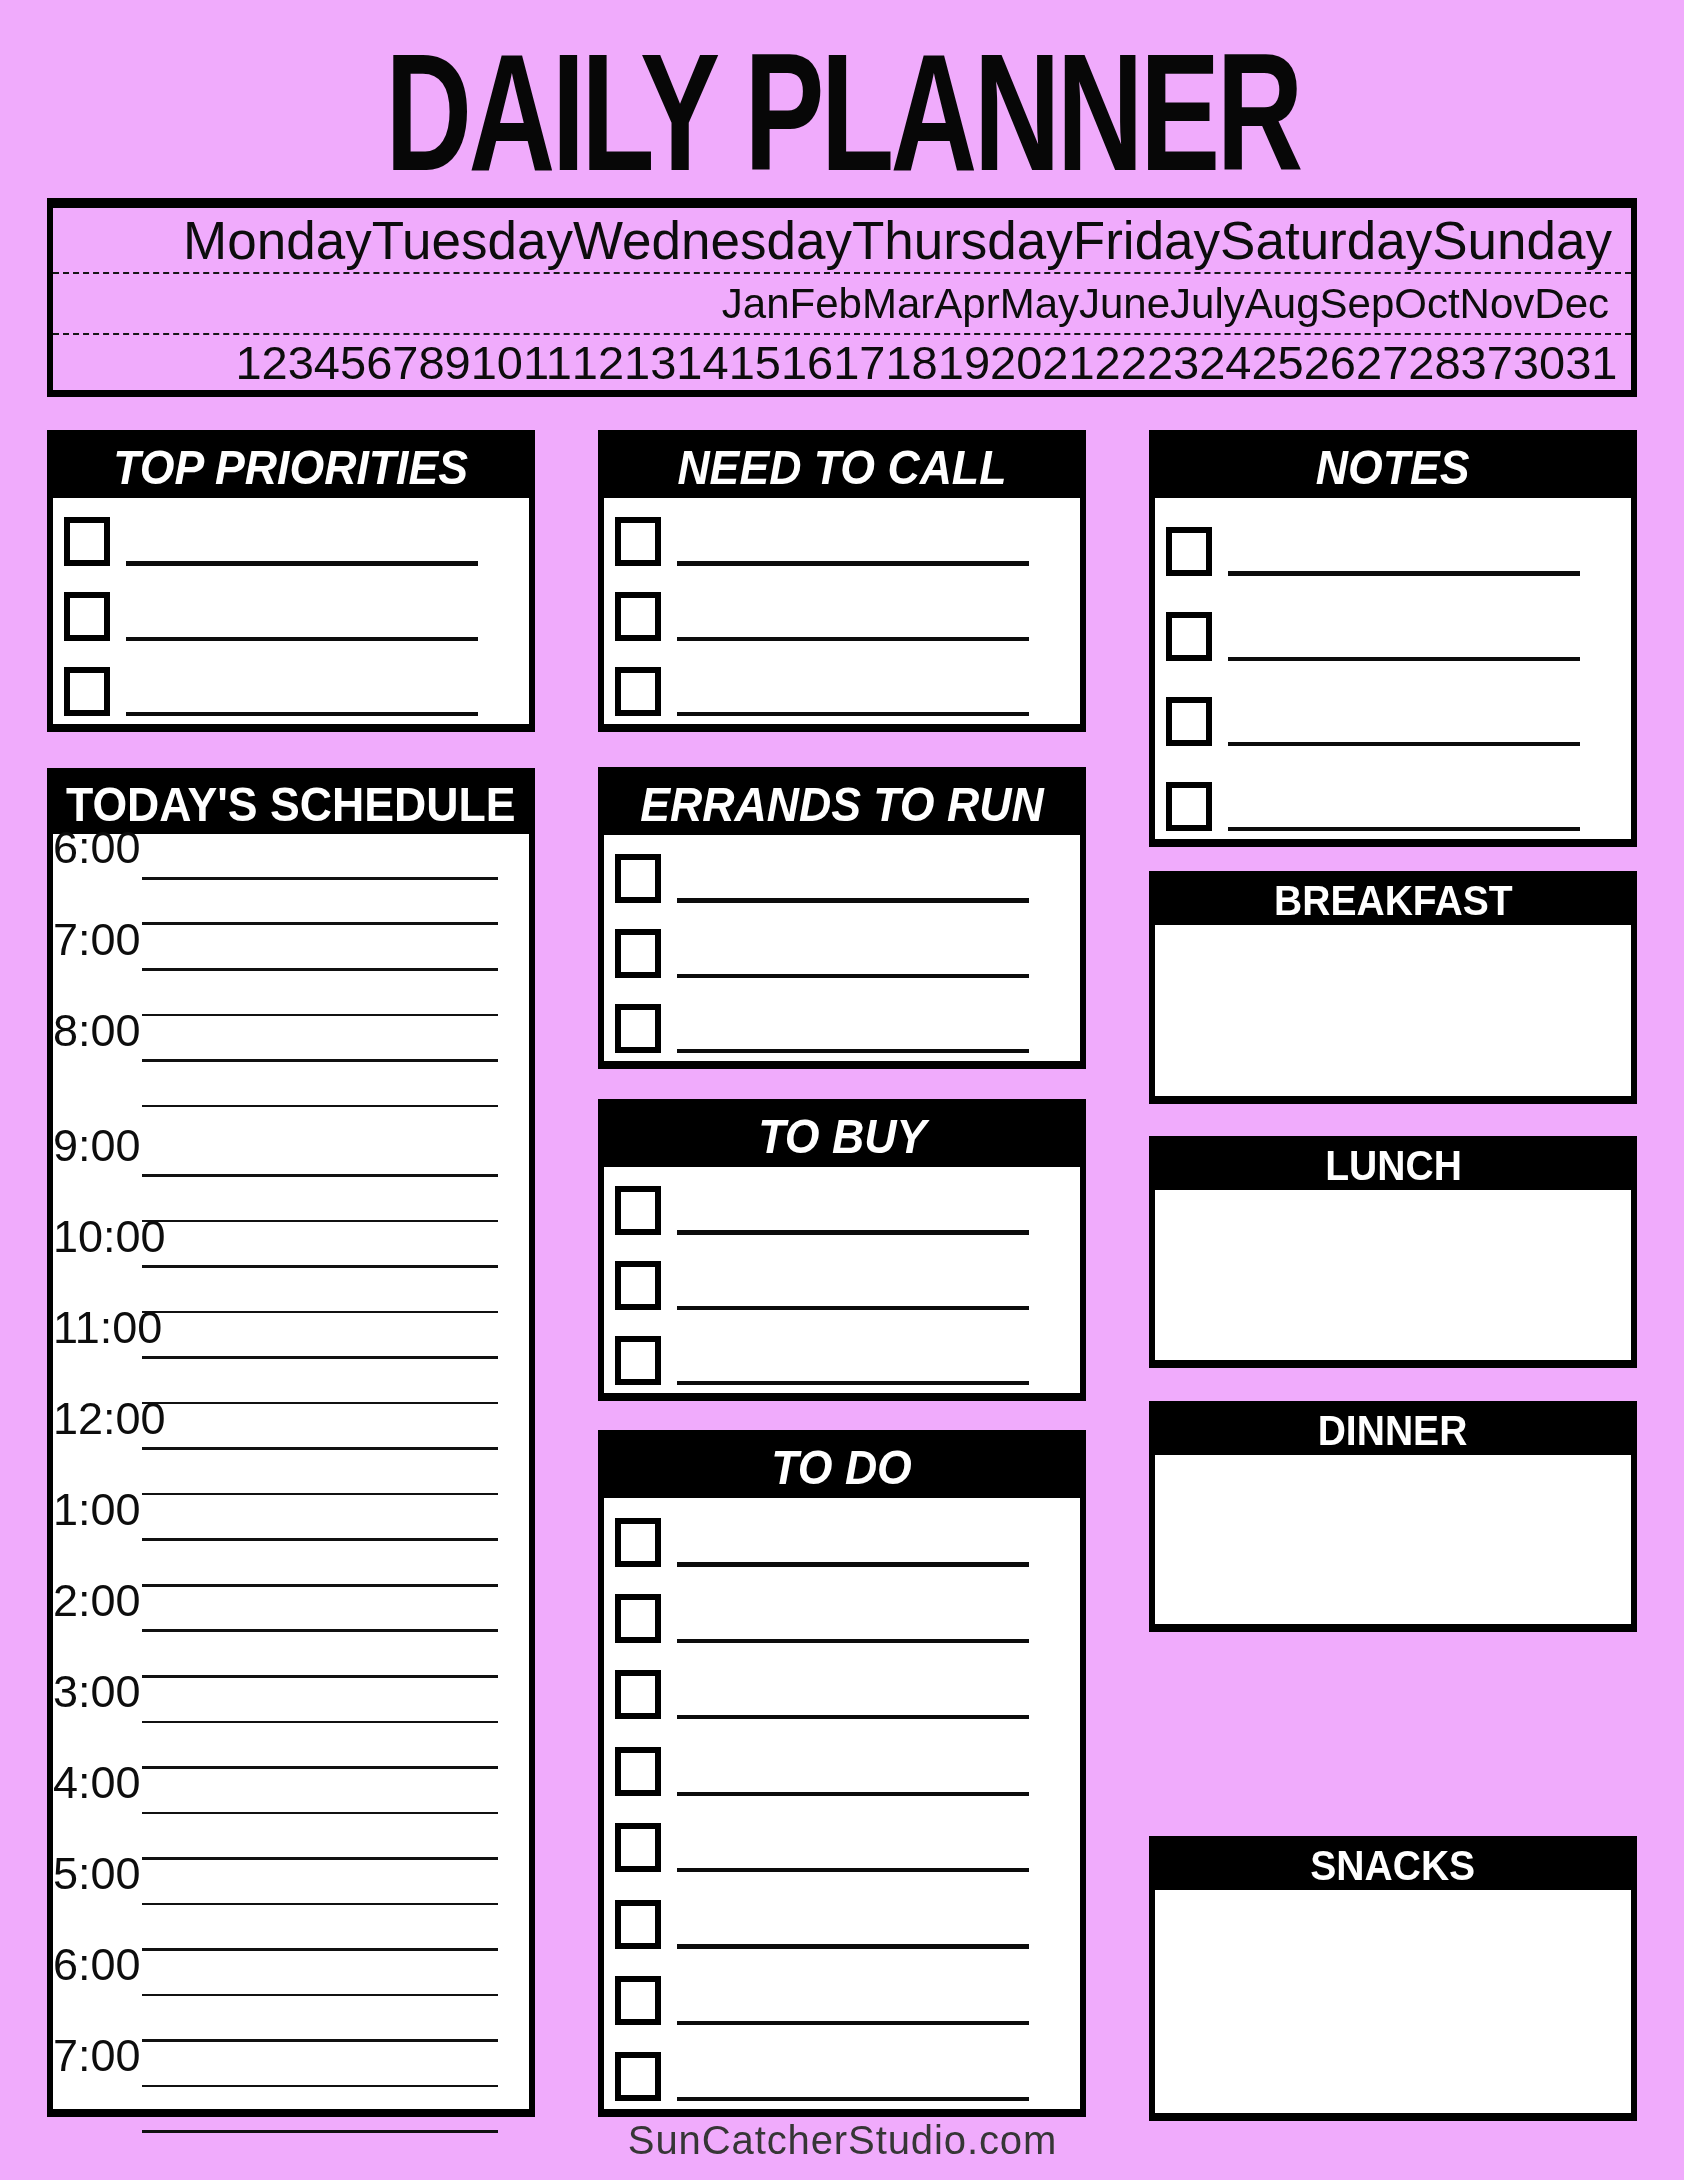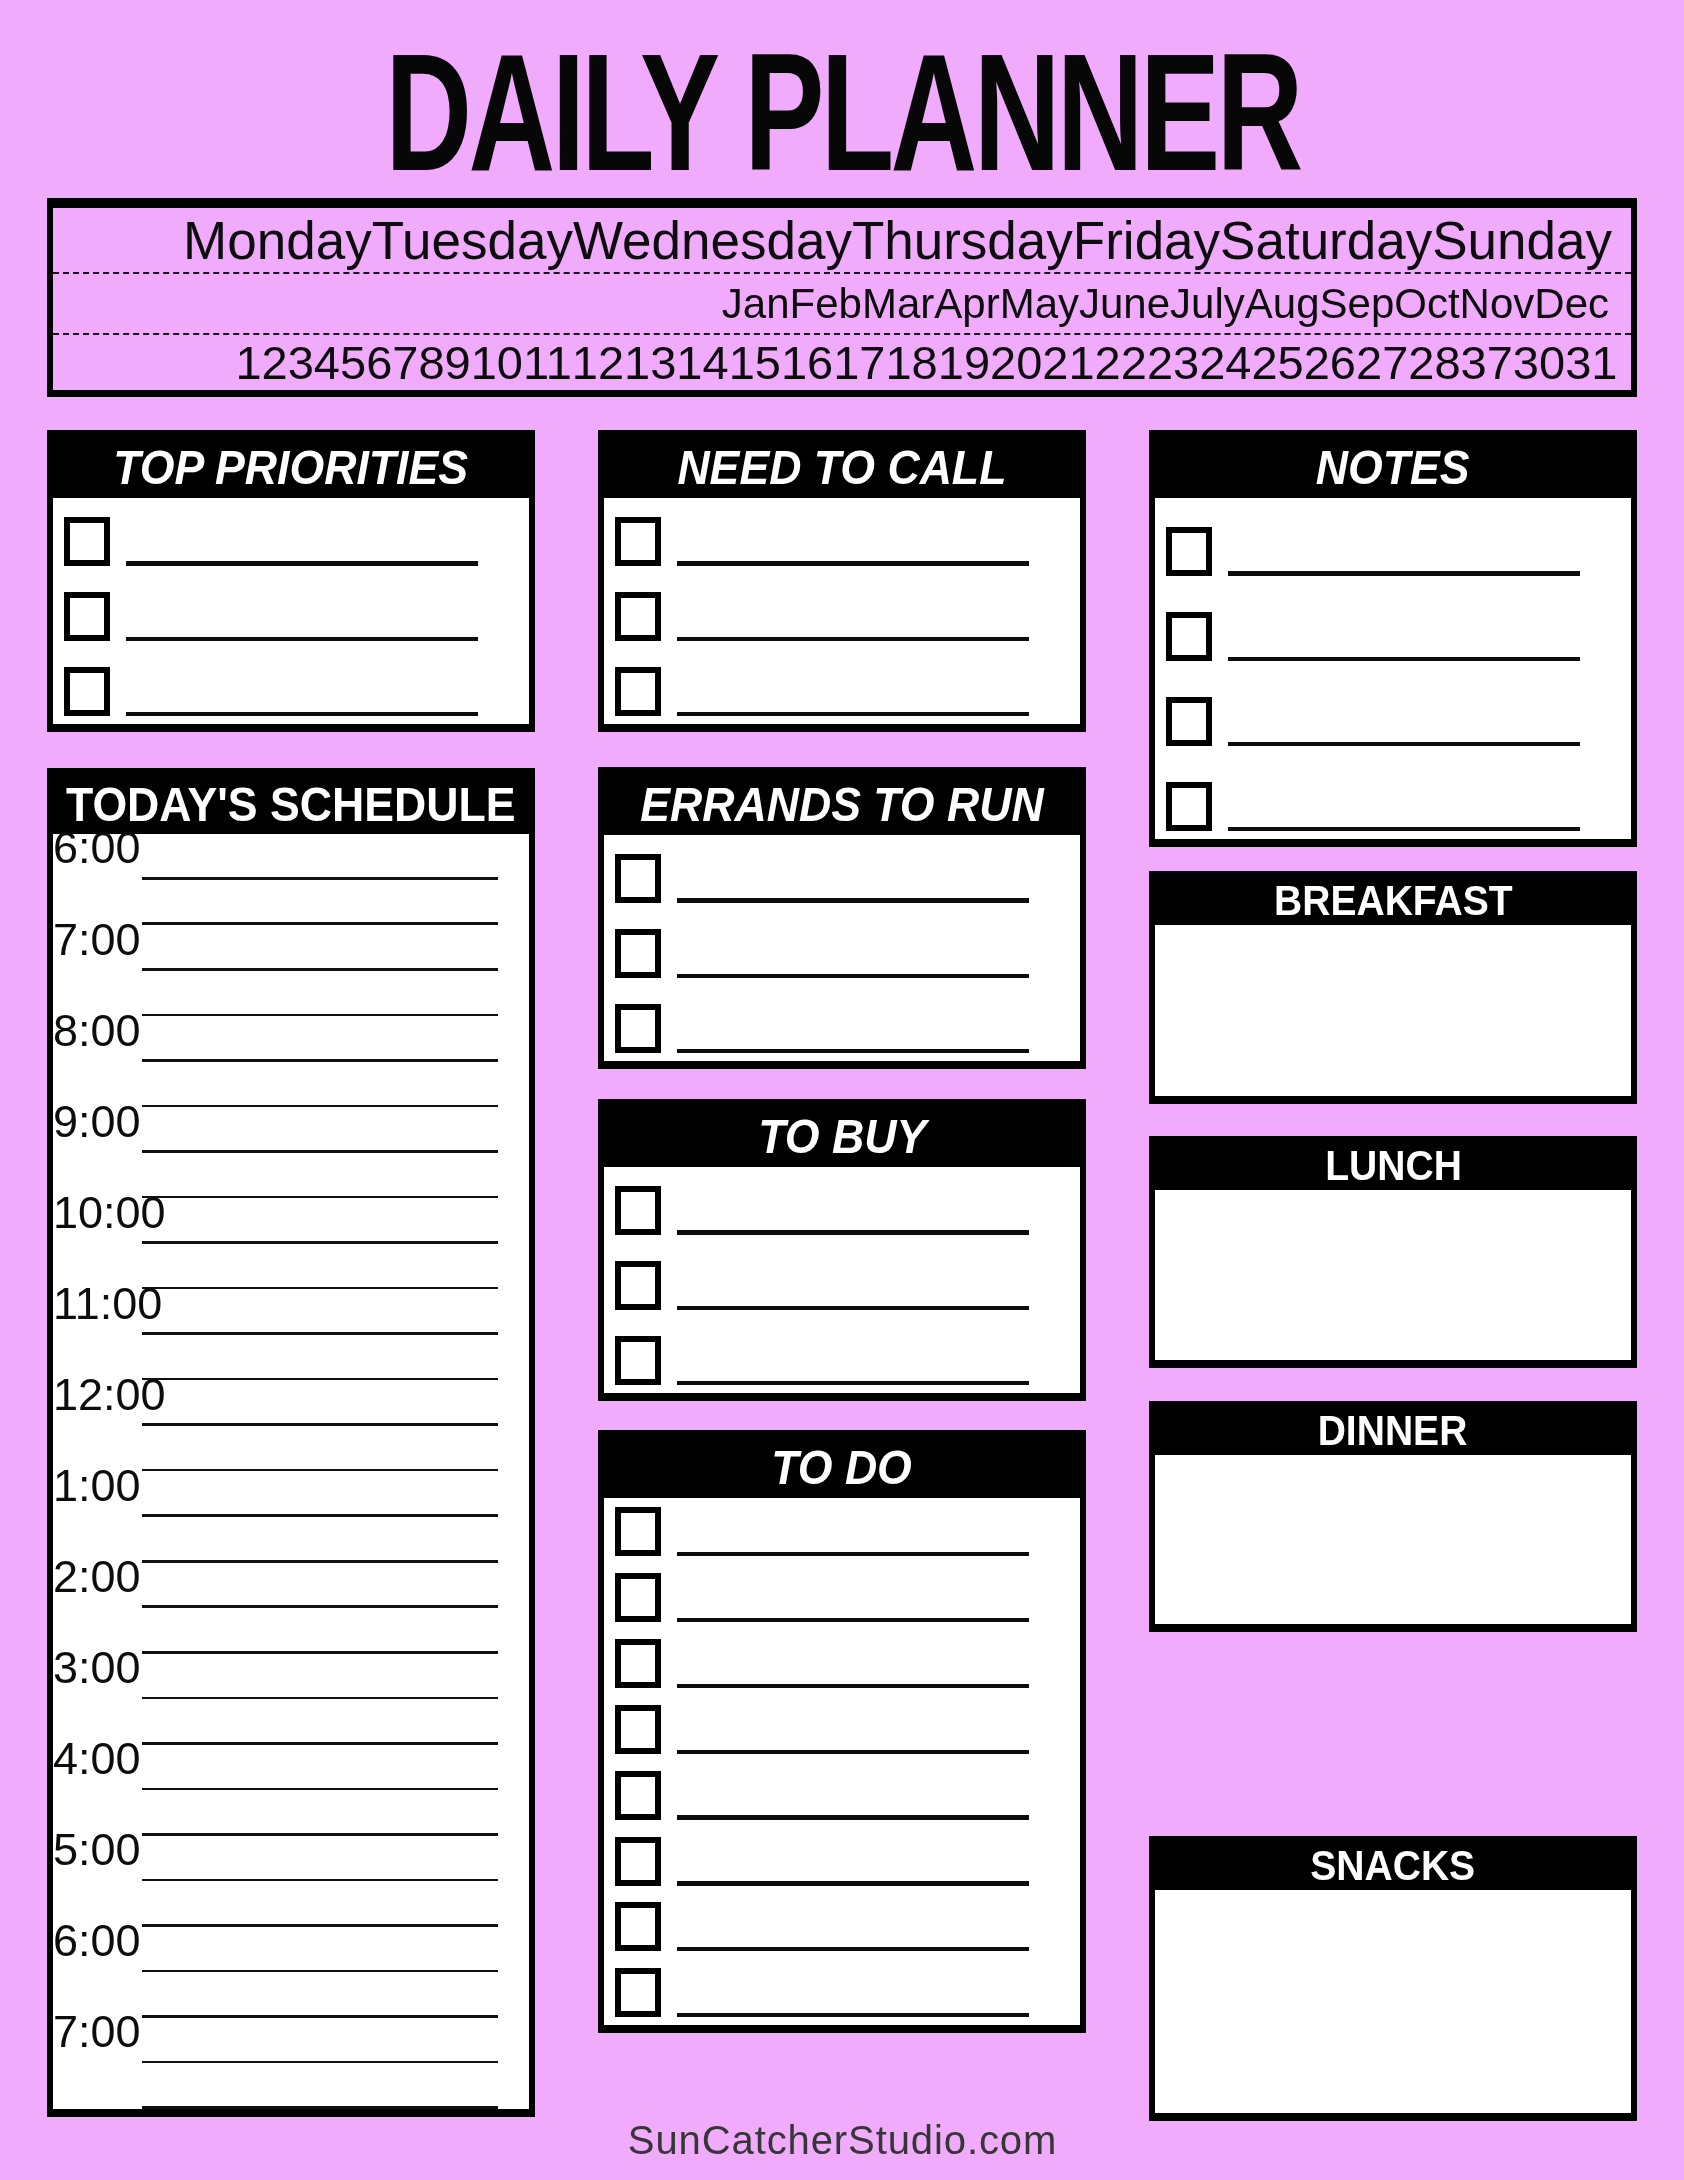--- a/index.html
+++ b/index.html
@@ -158,21 +158,21 @@
           <div class="slot" style="height: 3.57143%;">
             <div class="sline"></div>
           </div>
           <div class="slot" style="height: 3.57143%;">
             <div class="stime">8:00</div>
             <div class="sline"></div>
           </div>
           <div class="slot" style="height: 3.57143%;">
             <div class="sline"></div>
           </div>
-          <div class="slot" style="height: 3.57143%;">
+          <div class="slot" style="height: 3.57143%; margin-top: 24px;">
             <div class="stime">9:00</div>
             <div class="sline"></div>
           </div>
           <div class="slot" style="height: 3.57143%;">
             <div class="sline"></div>
           </div>
           <div class="slot" style="height: 3.57143%;">
             <div class="stime">10:00</div>
             <div class="sline"></div>
           </div>
@@ -300,21 +300,21 @@
             <div class="cbox"></div>
             <div class="cline"></div>
           </div>
           <div class="crow" style="height: 33.3333%;">
             <div class="cbox"></div>
             <div class="cline"></div>
           </div>
         </div>
     </div>
 
-    <div class="box" style="top:1430px;height:603px;">
+    <div class="box" style="top:1430px;height:687px;">
       <div class="hdr hdr-lg">
         <span>TO DO</span>
       </div>
       <div class="body">
           <div class="crow" style="height: 12.5%;">
             <div class="cbox"></div>
             <div class="cline"></div>
           </div>
           <div class="crow" style="height: 12.5%;">
             <div class="cbox"></div>

